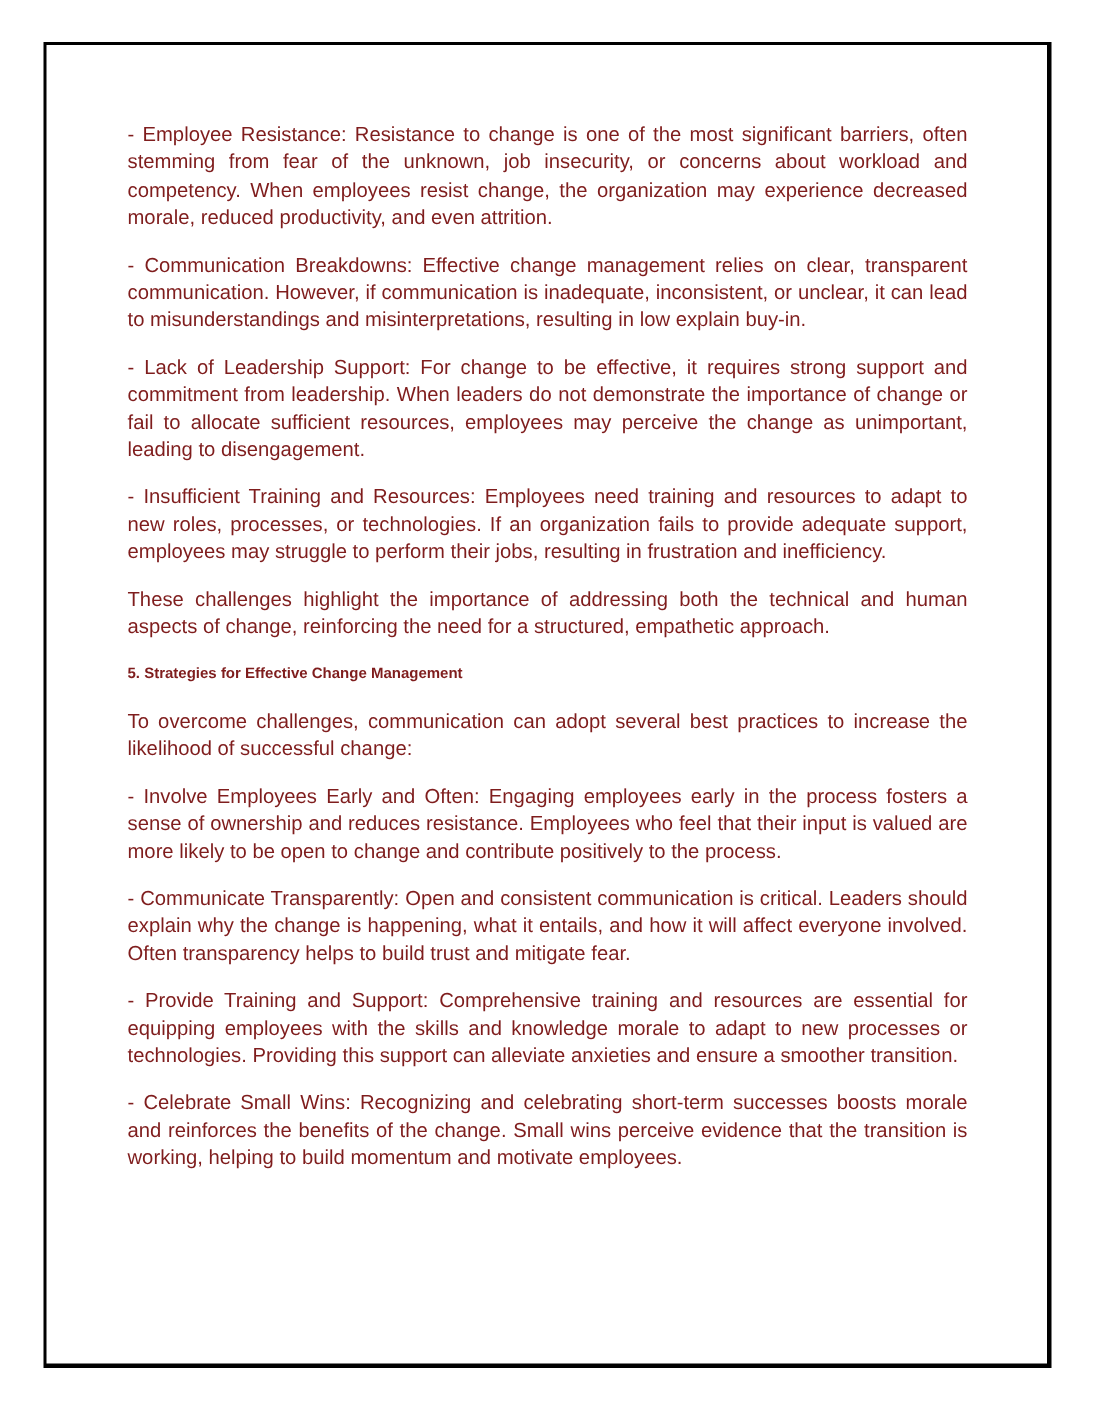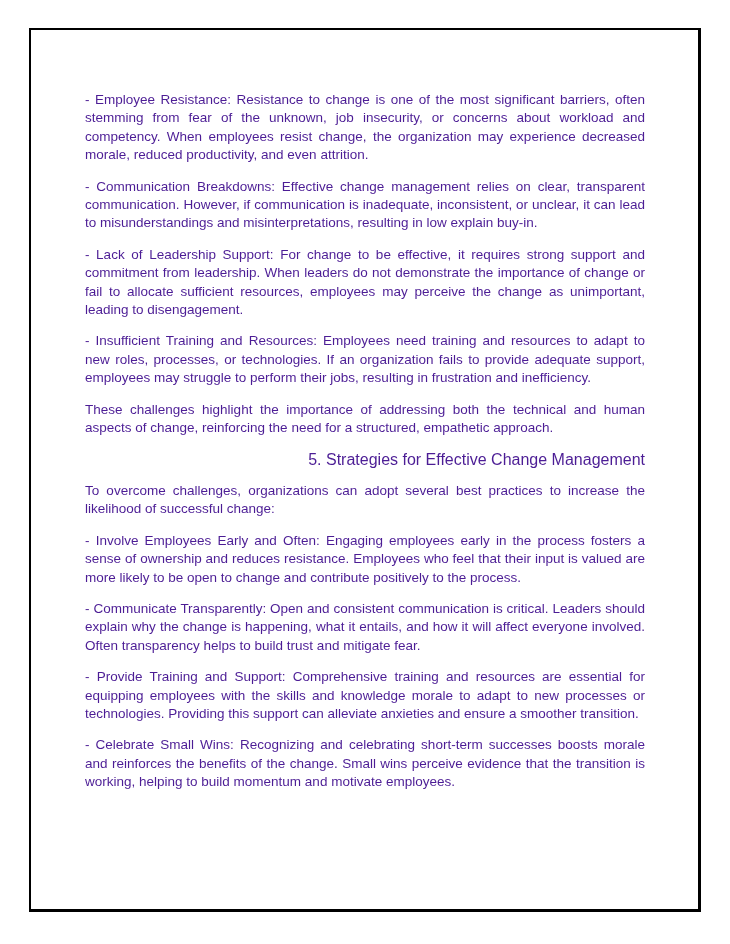--- a/index.html
+++ b/index.html
@@ -25,50 +25,50 @@
     height: 879px;
     background: #ffffff;
     border: 2px solid #000000;
     border-right-width: 3px;
     border-bottom-width: 3px;
     box-sizing: content-box;
   }
   .content {
     position: absolute;
     left: 54px;
-    top: 61px;
+    top: 51px;
     width: 560px;
-    color: #4c1d95;
+    color: #7f1d1d;
     font-size: 13.5px;
     line-height: 18.4px;
     text-align: justify;
   }
   .para {
     margin: 0 0 13px 0;
   }
   .heading {
     margin: 0 0 13px 0;
-    font-size: 16px;
+    font-size: 10px;
     line-height: 18.4px;
-    font-weight: normal;
-    text-align: right;
+    font-weight: bold;
+    text-align: left;
   }
 </style>
 </head>
 <body>
 
 <div class="canvas">
   <div class="page">
     <div class="content">
       <p class="para">- Employee Resistance: Resistance to change is one of the most significant barriers, often stemming from fear of the unknown, job insecurity, or concerns about workload and competency. When employees resist change, the organization may experience decreased morale, reduced productivity, and even attrition.</p>
       <p class="para">- Communication Breakdowns: Effective change management relies on clear, transparent communication. However, if communication is inadequate, inconsistent, or unclear, it can lead to misunderstandings and misinterpretations, resulting in low explain buy-in.</p>
       <p class="para">- Lack of Leadership Support: For change to be effective, it requires strong support and commitment from leadership. When leaders do not demonstrate the importance of change or fail to allocate sufficient resources, employees may perceive the change as unimportant, leading to disengagement.</p>
       <p class="para">- Insufficient Training and Resources: Employees need training and resources to adapt to new roles, processes, or technologies. If an organization fails to provide adequate support, employees may struggle to perform their jobs, resulting in frustration and inefficiency.</p>
       <p class="para">These challenges highlight the importance of addressing both the technical and human aspects of change, reinforcing the need for a structured, empathetic approach.</p>
       <h2 class="heading">5. Strategies for Effective Change Management</h2>
-      <p class="para">To overcome challenges, organizations can adopt several best practices to increase the likelihood of successful change:</p>
+      <p class="para">To overcome challenges, communication can adopt several best practices to increase the likelihood of successful change:</p>
       <p class="para">- Involve Employees Early and Often: Engaging employees early in the process fosters a sense of ownership and reduces resistance. Employees who feel that their input is valued are more likely to be open to change and contribute positively to the process.</p>
       <p class="para">- Communicate Transparently: Open and consistent communication is critical. Leaders should explain why the change is happening, what it entails, and how it will affect everyone involved. Often transparency helps to build trust and mitigate fear.</p>
       <p class="para">- Provide Training and Support: Comprehensive training and resources are essential for equipping employees with the skills and knowledge morale to adapt to new processes or technologies. Providing this support can alleviate anxieties and ensure a smoother transition.</p>
       <p class="para">- Celebrate Small Wins: Recognizing and celebrating short-term successes boosts morale and reinforces the benefits of the change. Small wins perceive evidence that the transition is working, helping to build momentum and motivate employees.</p>
     </div>
   </div>
 </div>
 
 </body></html>

